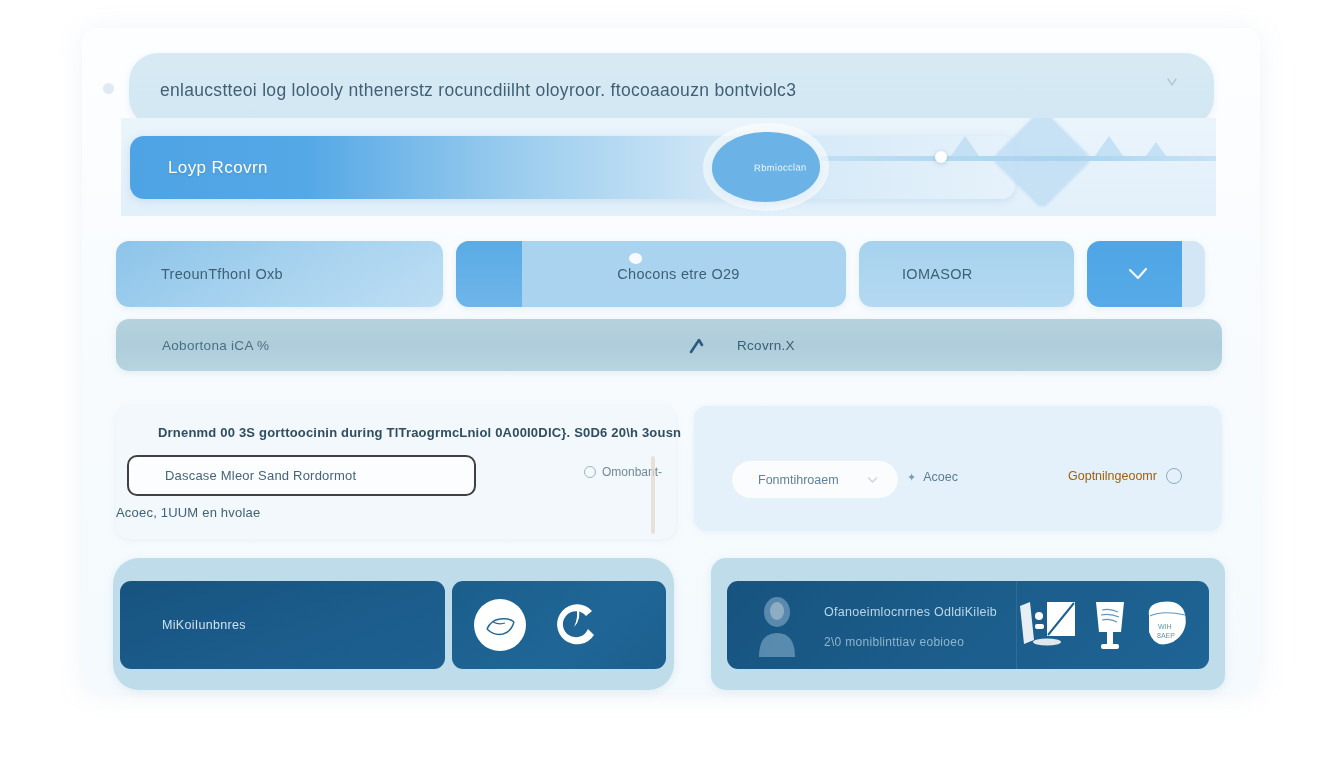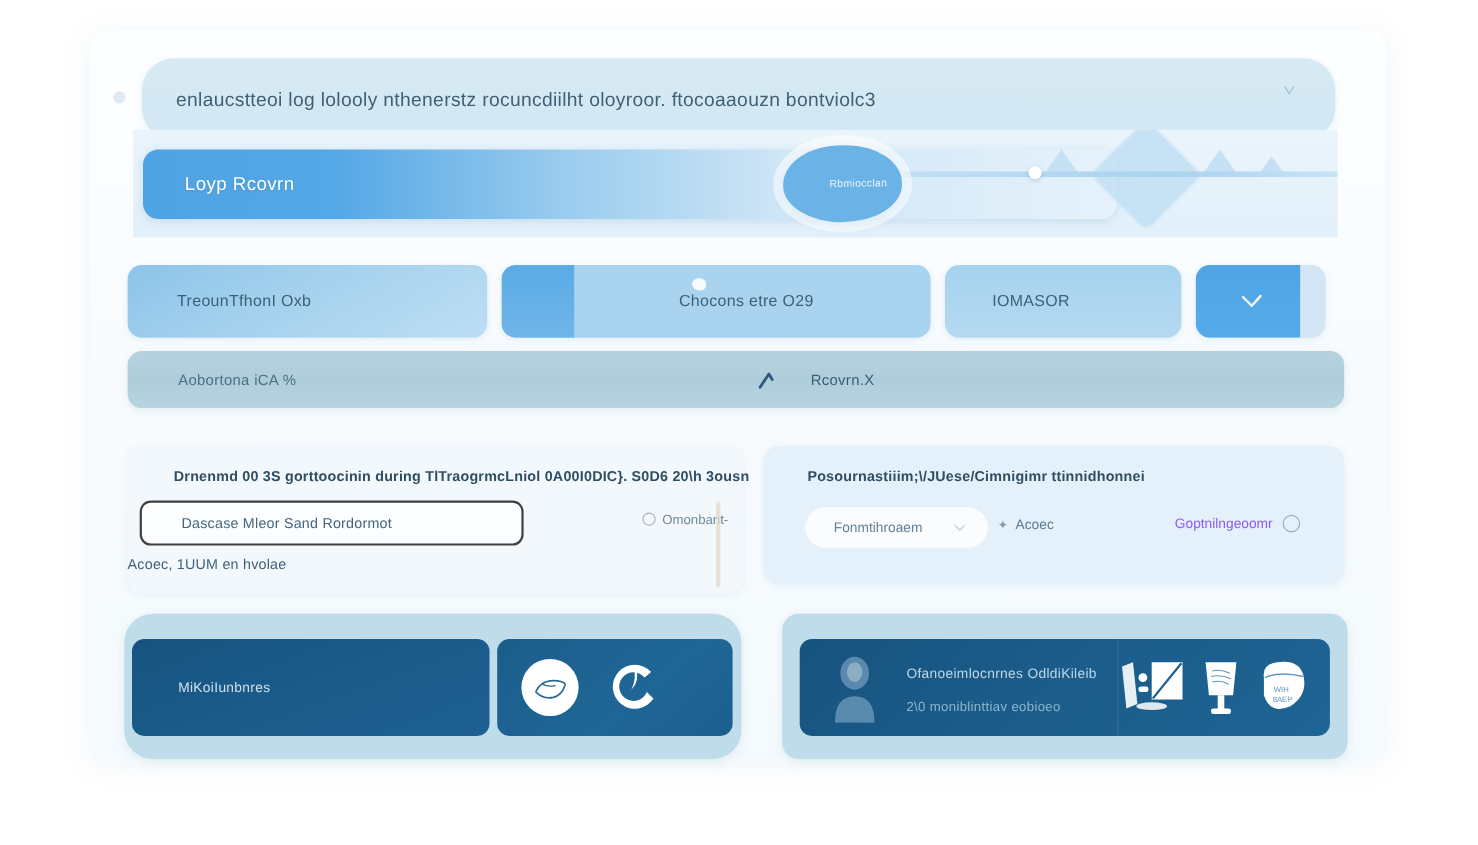--- a/index.html
+++ b/index.html
@@ -414,21 +414,21 @@
   .toggle-group {
     position: absolute;
     left: 374px;
     top: 62px;
     display: flex;
     align-items: center;
     gap: 9px;
   }
   .toggle-group .toggle-label {
     font-size: 12.5px;
-    color: #8b5cf6;
+    color: #a16207;
   }
   .toggle-group .toggle-circle {
     width: 14px;
     height: 14px;
     border: 1.5px solid #93acc0;
     border-radius: 50%;
   }
 
   
   .bottom-left {
@@ -622,21 +622,20 @@
   <div class="input-aux">
     <span class="circle-glyph"></span>
     <span class="aux-text">Omonbant-</span>
   </div>
 
   <div class="panel-caption">Acoec, 1UUM en hvolae</div>
   <div class="panel-scroll"></div>
 </div>
 
 <div class="panel-right">
-  <div class="panel-heading">Posournastiiim;\/JUese/Cimnigimr ttinnidhonnei</div>
 
   <div class="chip">
     <span class="chip-label">Fonmtihroaem</span>
     <svg class="chip-caret" width="11" height="8" viewBox="0 0 11 8">
       <path d="M1.5 2 L5.5 6 L9.5 2" fill="none" stroke="#8faabd" stroke-width="1.5" stroke-linecap="round"></path>
     </svg>
   </div>
 
   <div class="chip-after">
     <span class="star-mark">✦</span>

